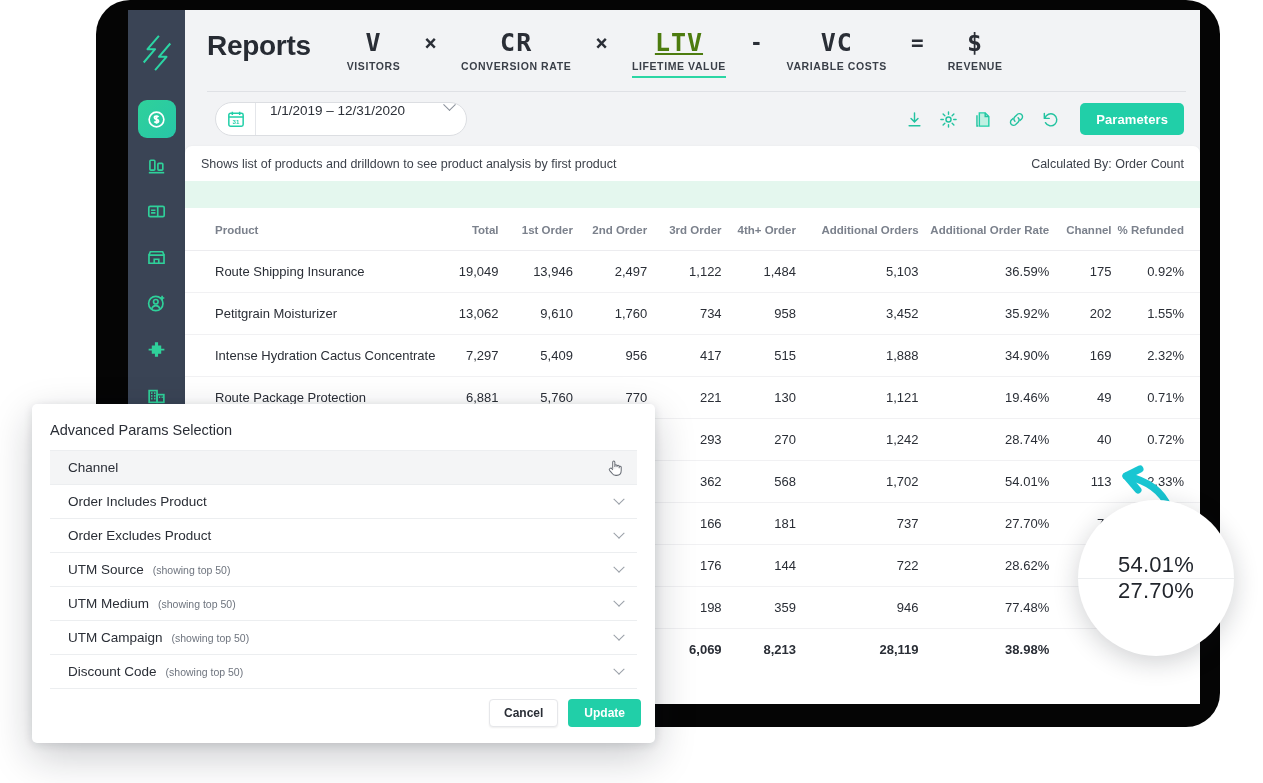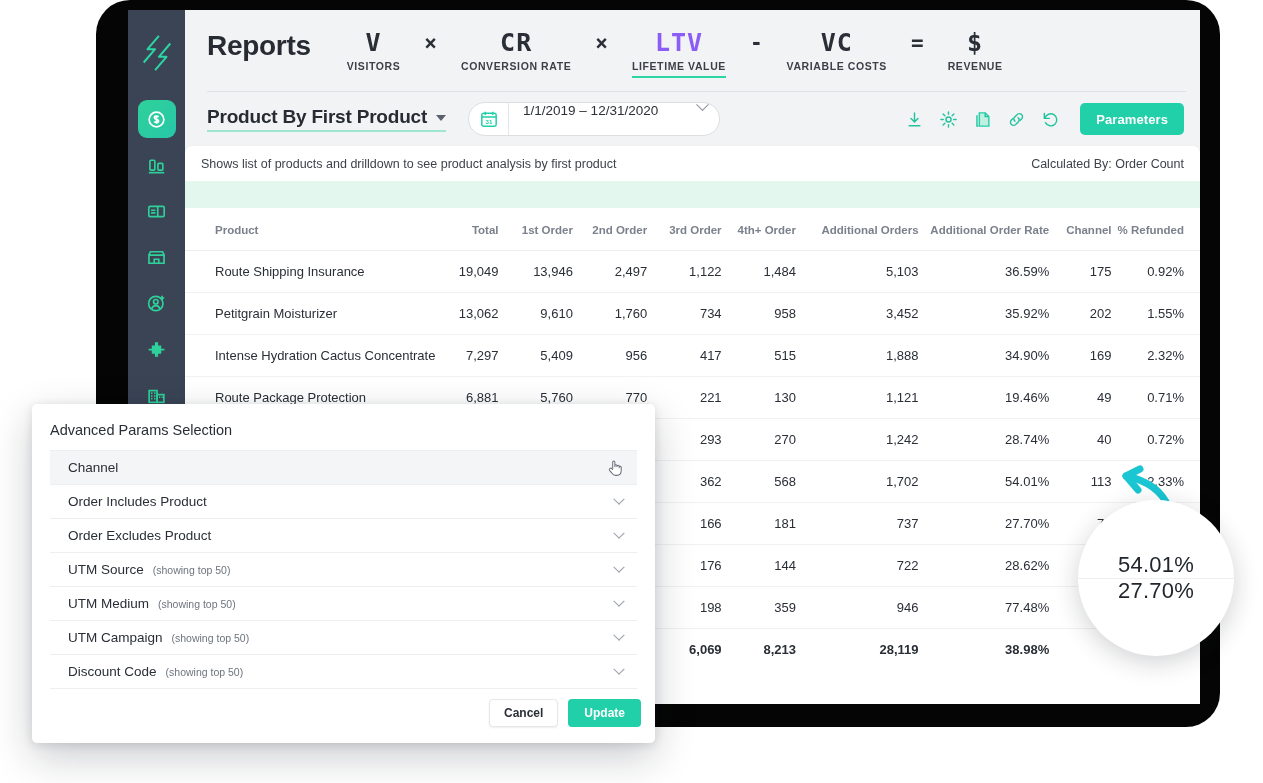--- a/index.html
+++ b/index.html
@@ -49,21 +49,21 @@
   .formula { display: flex; align-items: flex-start; gap: 0px; }
   .f-term { text-align: center; padding: 0 10px; position: relative; }
   .f-sym {
     font-family: "DejaVu Sans Mono", monospace; font-size: 25px; font-weight: bold;
     color: #2a2e36; line-height: 34px; letter-spacing: 1px;
   }
   .f-label {
     font-size: 10.5px; letter-spacing: 0.6px; color: #3a3f48; font-weight: bold;
     white-space: nowrap; padding-bottom: 4px;
   }
-  .f-term.hl .f-sym { color: #8b5cf6; }
+  .f-term.hl .f-sym { color: #4d7c0f; text-decoration: underline; }
   .f-term.hl .f-label { border-bottom: 2.5px solid #2bd6a4; }
   .f-op {
     font-family: "DejaVu Sans Mono", monospace; font-size: 21px; font-weight: bold;
     color: #2a2e36; line-height: 34px; padding: 0 14px;
   }
   .header-rule {
     position: absolute; left: 22px; right: 14px; bottom: 0; height: 1px; background: #dfe1e5;
   }
 
   
@@ -264,24 +264,20 @@
           <div class="f-op">=</div>
           <div class="f-term">
             <div class="f-sym">$</div>
             <div class="f-label">REVENUE</div>
           </div>
         </div>
         <div class="header-rule"></div>
       </div>
 
       <div class="toolbar">
-        <div class="report-select">
-          <div class="report-name">Product By First Product</div>
-          <div class="caret-down"></div>
-        </div>
 
         <div class="date-picker">
           <div class="cal-box">
             <svg viewBox="0 0 24 24" width="20" height="20" fill="none" stroke="#21cfa8" stroke-width="1.8">
               <rect x="3.4" y="5.2" width="17.2" height="15.4" rx="2"></rect>
               <path d="M3.4 9.6h17.2M7.6 3.2v4M16.4 3.2v4"></path>
               <text x="12" y="18" font-size="7.4" fill="#21cfa8" stroke="none" text-anchor="middle" font-family="Liberation Sans, sans-serif" font-weight="bold">31</text>
             </svg>
           </div>
           <div class="date-text">1/1/2019 – 12/31/2020</div>

